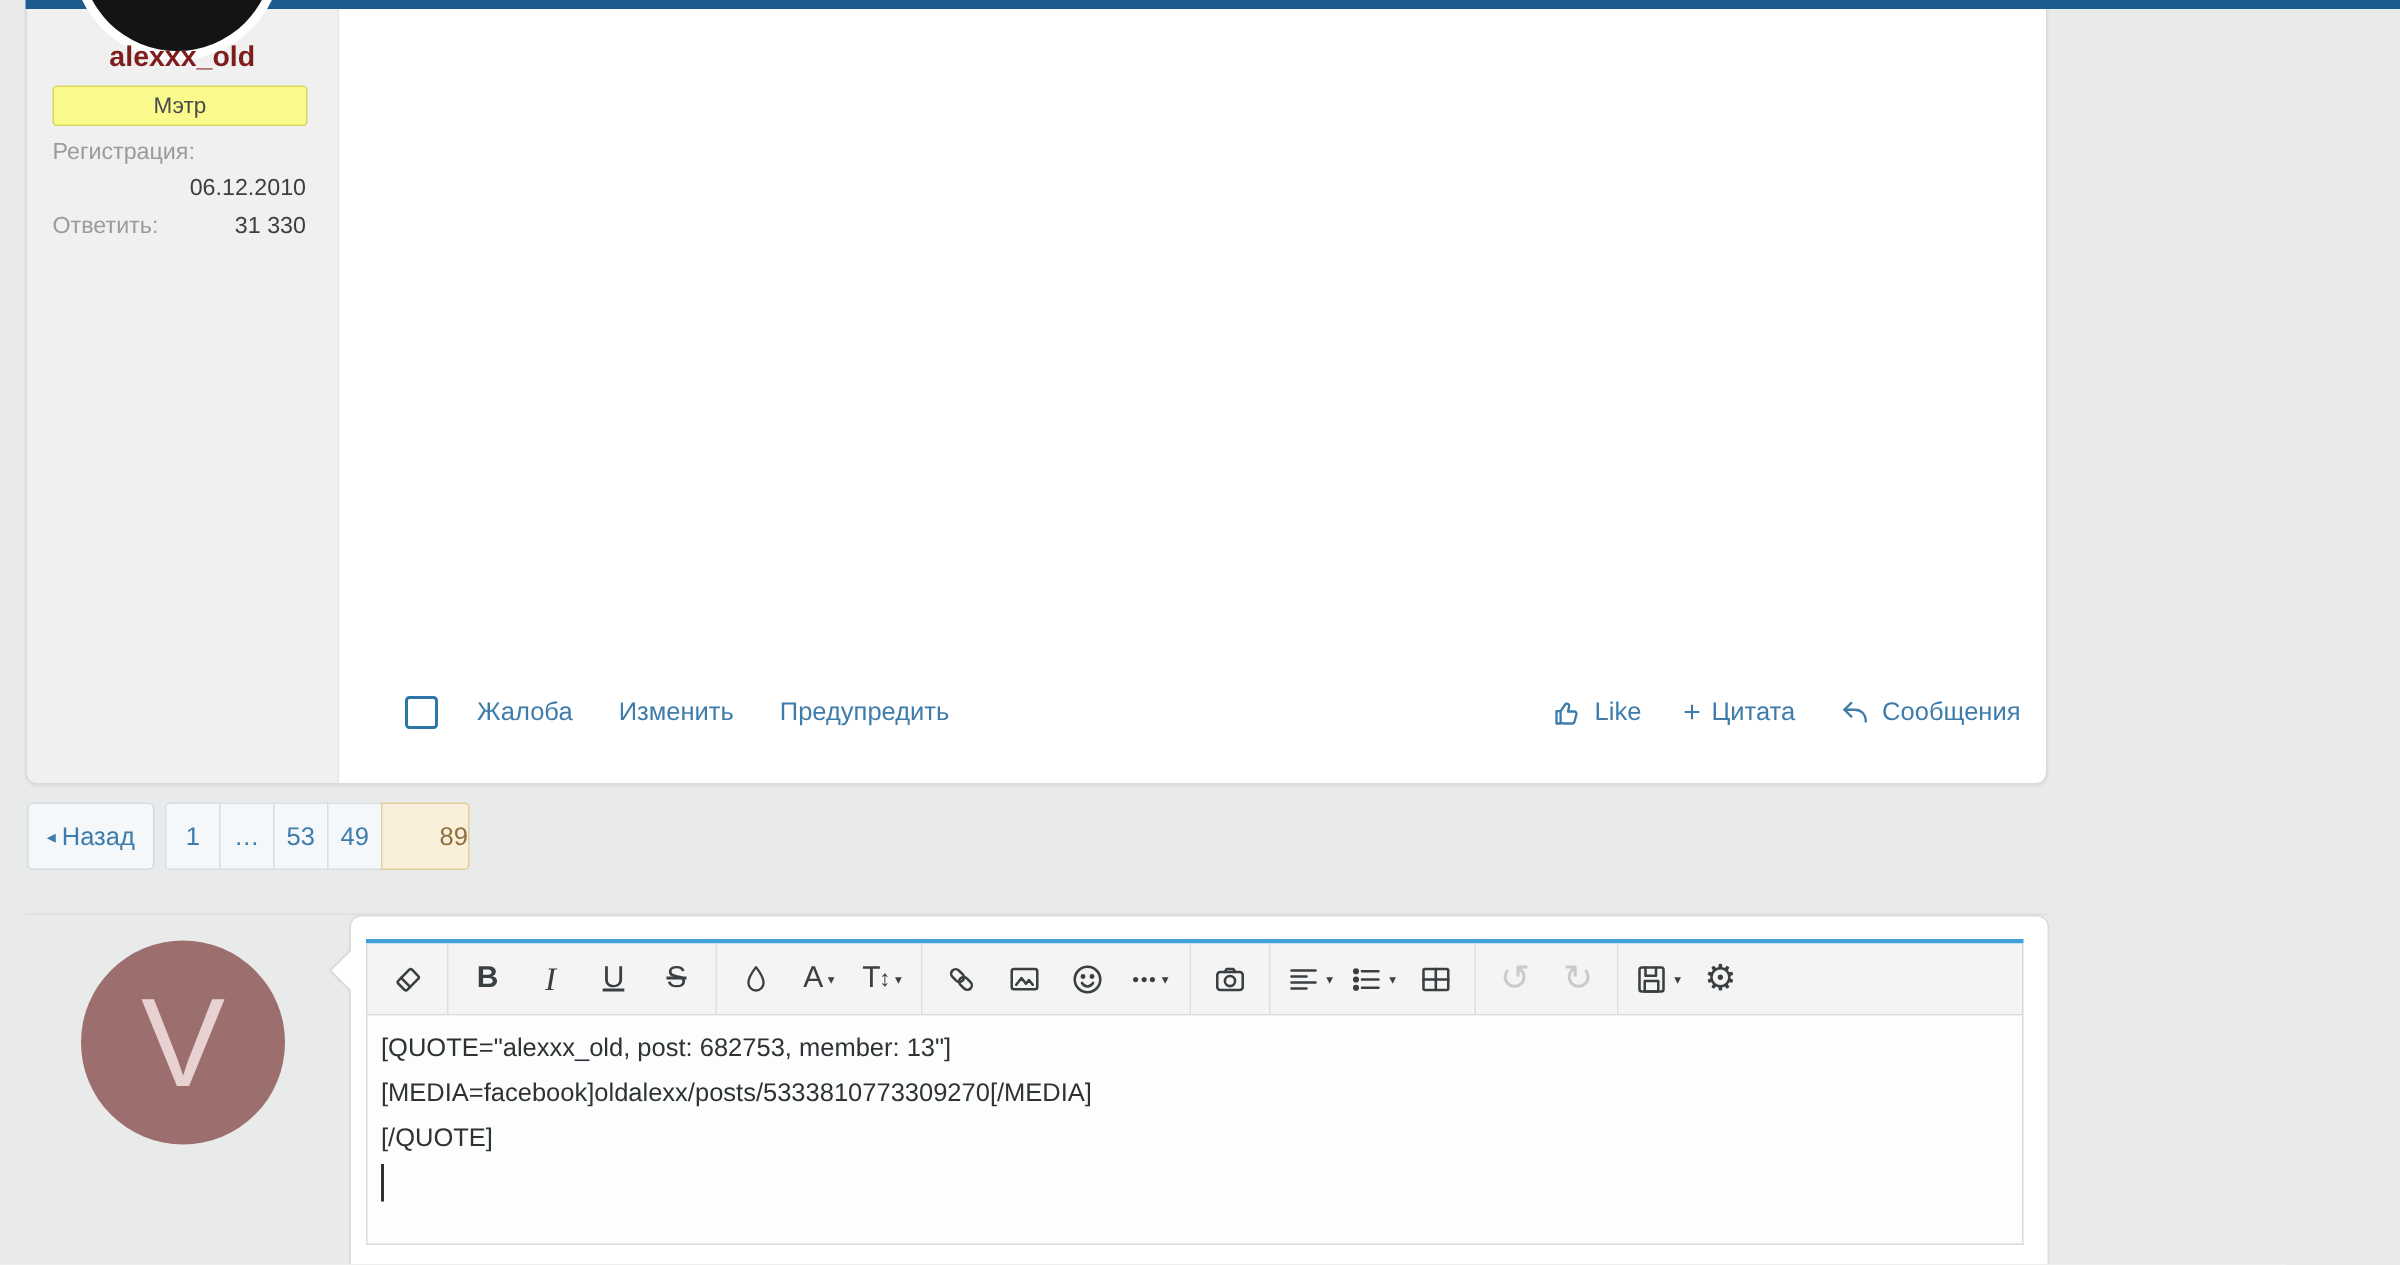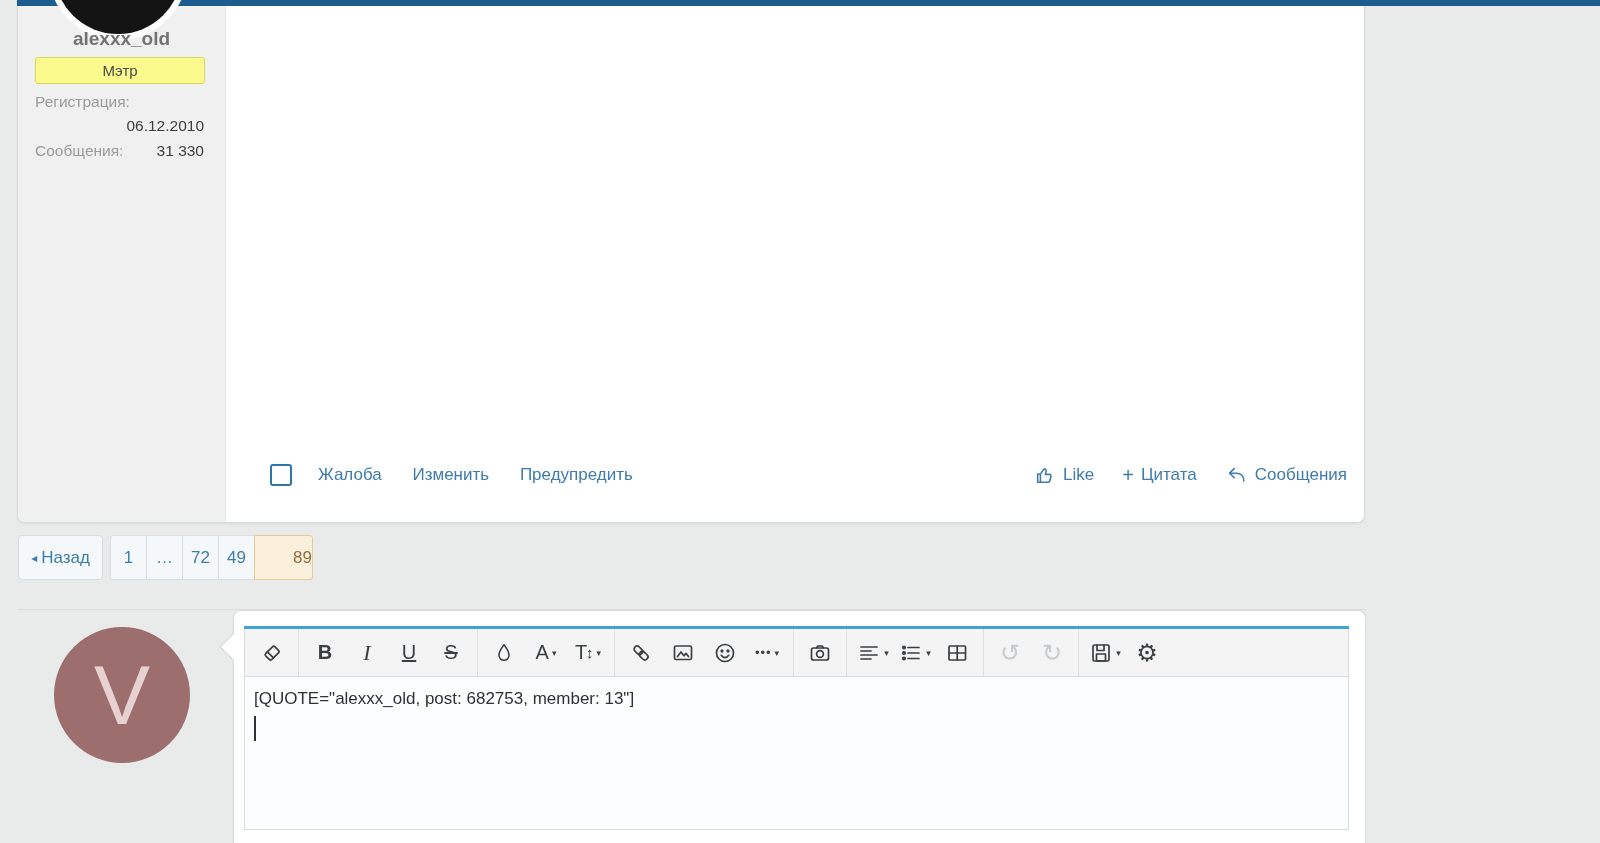--- a/index.html
+++ b/index.html
@@ -22,21 +22,21 @@
   }
   .user-cell {
     position:absolute; left:0; top:0; width:208px; height:100%;
     background:#f0f0f1; border-right:1px solid #e3e4e5; border-radius:0 0 0 8px;
   }
   .avatar-ring { position:absolute; left:30px; top:-106px; width:140px; height:140px;
     border-radius:50%; background:#fff; }
   .avatar-top { position:absolute; left:36px; top:-100px; width:128px; height:128px;
     border-radius:50%; background:#141414; }
   .username { position:absolute; left:0; top:22px; width:100%; text-align:center;
-    color:#737373; font-weight:bold; font-size:19px; cursor:pointer; }
+    color:#7f1d1d; font-weight:bold; font-size:19px; cursor:pointer; }
   .badge { position:absolute; left:17px; top:51px; width:170px; height:27px;
     background:#fbfa8d; border:1px solid #d9d75e; border-radius:3px;
     text-align:center; line-height:25px; font-size:15px; color:#4a4a4a; }
   .stat-label { color:#9b9b9b; font-size:15.5px; }
   .stat-value { color:#3e3e3e; font-size:15.5px; }
   .reg-label { left:17px; top:87px; }
   .reg-value { right:21px; top:111px; }
   .msg-label { left:17px; top:136px; }
   .msg-value { right:21px; top:136px; }
 
@@ -114,21 +114,21 @@
   <div class="abs topbar"></div>
 
   <div class="abs post-card">
     <div class="user-cell">
       <div class="avatar-ring"></div>
       <div class="avatar-top"></div>
       <div class="username">alexxx_old</div>
       <div class="badge">Мэтр</div>
       <div class="abs stat-label reg-label">Регистрация:</div>
       <div class="abs stat-value reg-value">06.12.2010</div>
-      <div class="abs stat-label msg-label">Сообщения:</div>
+      <div class="abs stat-label msg-label">Ответить:</div>
       <div class="abs stat-value msg-value">31 330</div>
     </div>
 
     <div class="message-body"></div>
 
     <div class="post-footer">
       <div class="checkbox"></div>
       <div class="left-links">
         <span class="flink">Жалоба</span>
         <span class="flink">Изменить</span>
@@ -156,21 +156,21 @@
     </div>
   </div>
 
   <div class="abs pg-back">
     <span class="arr">◂</span>
     <span>Назад</span>
   </div>
   <div class="abs pg-group">
     <span class="page-cell">1</span>
     <span class="page-cell">…</span>
-    <span class="page-cell">72</span>
+    <span class="page-cell">53</span>
     <span class="page-cell">49</span>
     <span class="page-cell current">89</span>
   </div>
 
   <div class="abs qr-divider"></div>
   <div class="abs qr-avatar">
     <span>V</span>
   </div>
 
   <div class="abs qr-cell">
@@ -284,18 +284,20 @@
               <path d="M8 4v5.5h7V4"></path>
               <rect x="7.5" y="13" width="9" height="7"></rect>
             </svg>
           <span class="caret">▾</span>
         </div>
         <div class="tbtn uglyph">⚙</div>
       </div>
 
       <div class="ed-body">
         <div>[QUOTE="alexxx_old, post: 682753, member: 13"]</div>
+        <div>[MEDIA=facebook]oldalexx/posts/5333810773309270[/MEDIA]</div>
+        <div>[/QUOTE]</div>
         <div class="cursor-bar"></div>
       </div>
     </div>
   </div>
 
 </div>
 
 </body></html>

